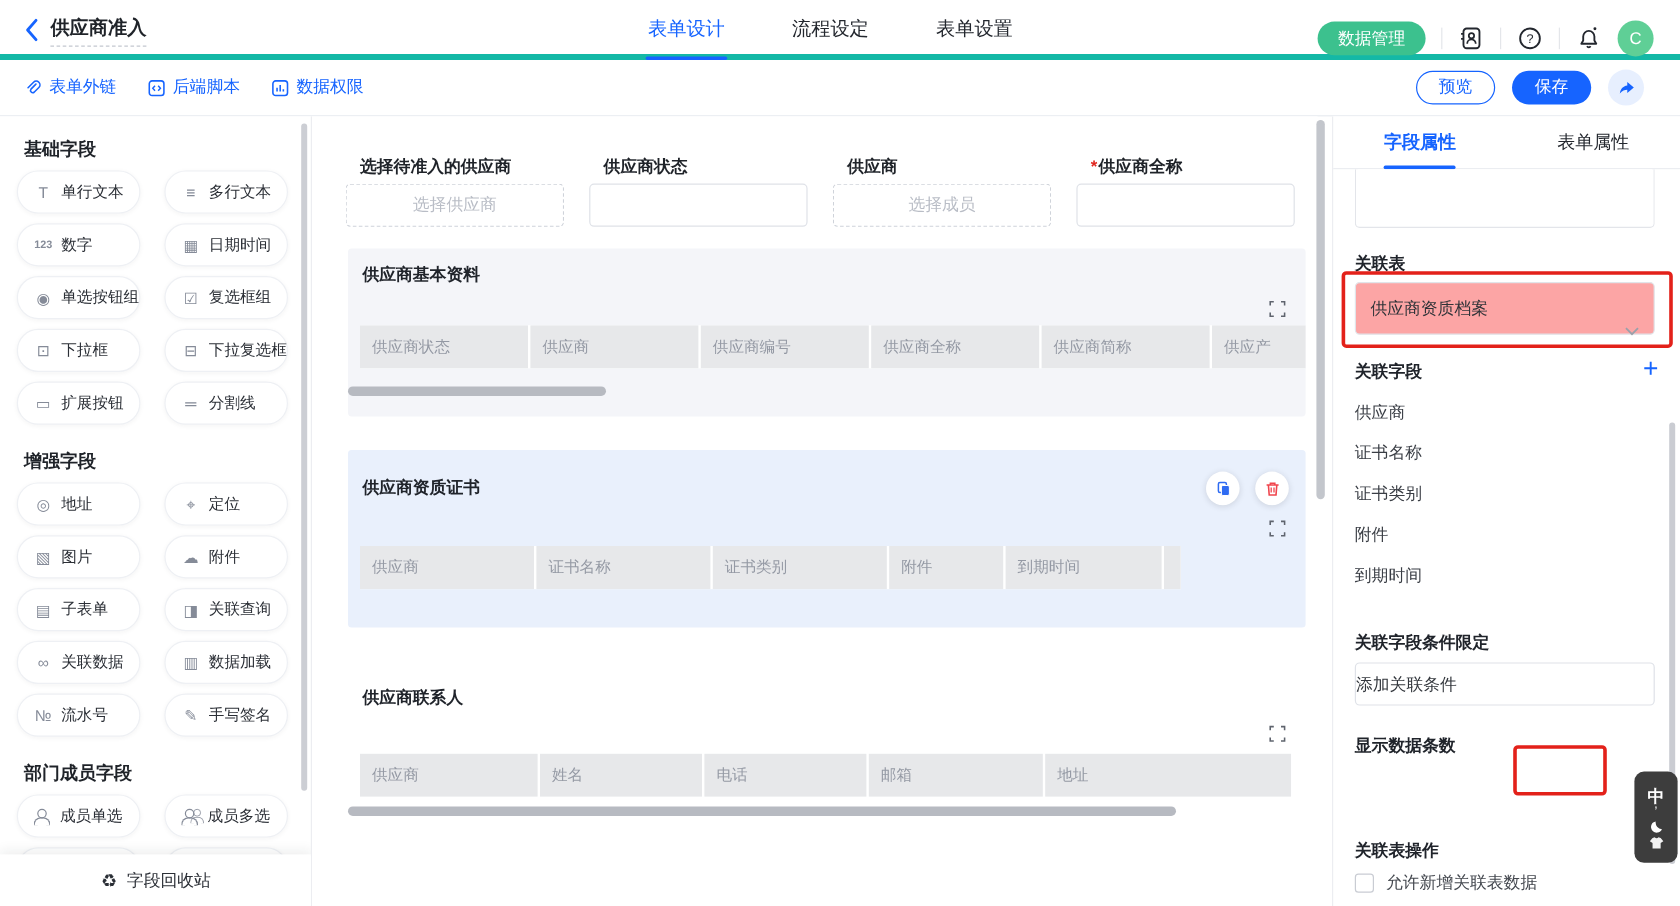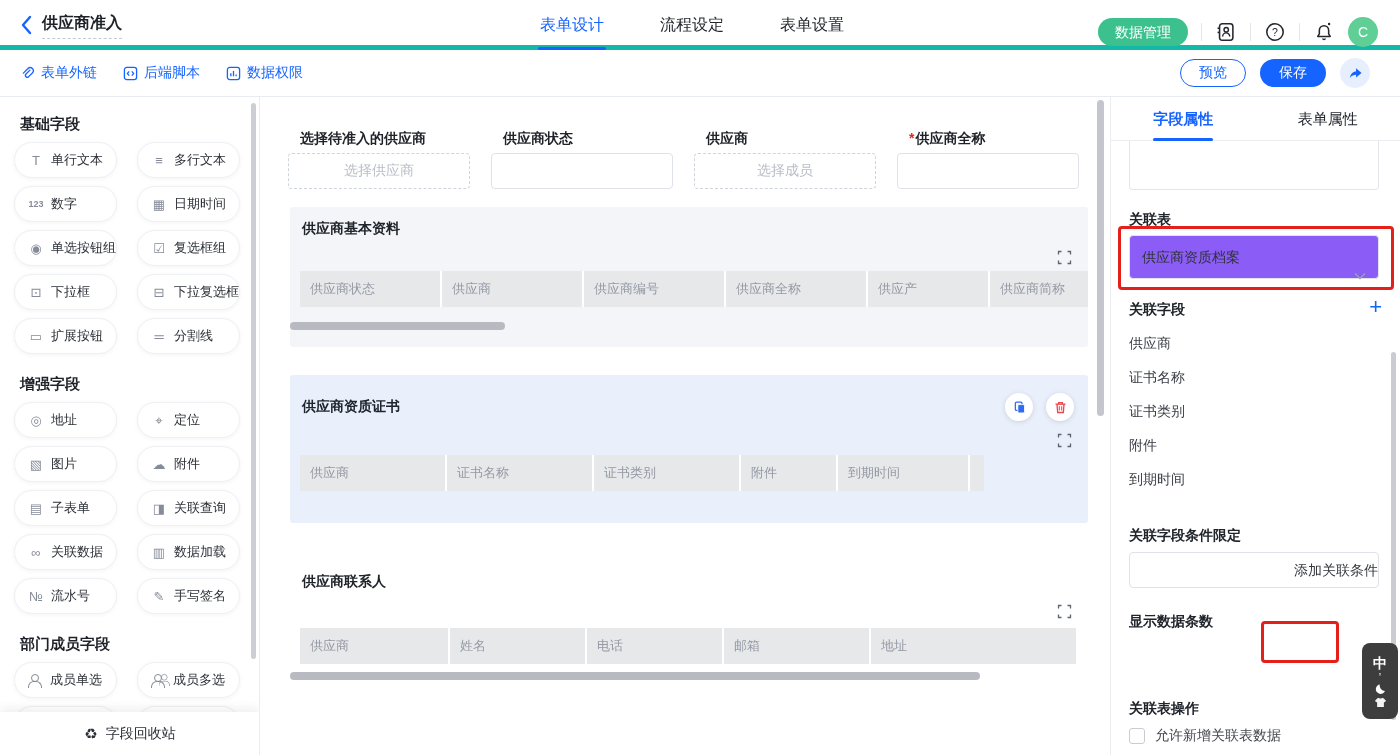--- a/index.html
+++ b/index.html
@@ -63,25 +63,25 @@
   .canvas-vscroll{position:absolute;left:1097px;top:100px;width:7px;height:316px;border-radius:4px;background:#c3c6cc;z-index:8;cursor:pointer}
 
   
   .panel{position:absolute;left:1110px;top:97px;width:290px;height:658px;background:#fff;border-left:1px solid #ecedf1}
   .ptabs{position:absolute;left:0;top:0;width:100%;height:44px;display:flex;border-bottom:1px solid #ebedf1}
   .ptab{flex:1;text-align:center;line-height:43px;font-size:15px;color:#23272e;position:relative;cursor:pointer}
   .ptab.active{color:#1664FF;font-weight:bold}
   .ptab.active::after{content:"";position:absolute;left:50%;margin-left:-30px;bottom:-1px;width:60px;height:3px;background:#1664FF;border-radius:2px}
   .cutbox{position:absolute;left:18px;top:44px;width:250px;height:49px;background:#fff;border:1px solid #e3e5ea;border-top:none;border-radius:0 0 4px 4px}
   .plabel{position:absolute;left:18px;font-size:14px;font-weight:bold;color:#20242b;white-space:nowrap}
-  .pselect{position:absolute;left:18px;top:138px;width:250px;height:44px;border:1px solid #e1e4e9;border-radius:4px;padding-left:12px;line-height:42px;font-size:14px;color:#2f3338;cursor:pointer;background:#8b5cf6}
+  .pselect{position:absolute;left:18px;top:138px;width:250px;height:44px;border:1px solid #e1e4e9;border-radius:4px;padding-left:12px;line-height:42px;font-size:14px;color:#2f3338;cursor:pointer;background:#fca5a5}
   .pselect .chev{position:absolute;right:12px;top:18px}
   .plus{position:absolute;right:18px;top:199px;font-size:22px;font-weight:300;color:#1664FF;line-height:22px;cursor:pointer}
   .pitem{position:absolute;left:18px;height:20px;font-size:14px;color:#3a3e45;cursor:pointer;white-space:nowrap}
-  .pbtn{position:absolute;left:18px;top:455px;width:250px;height:36px;border:1px solid #dfe2e8;border-radius:4px;background:#fff;text-align:right;line-height:34px;font-size:14px;color:#33373d;cursor:pointer}
+  .pbtn{position:absolute;left:18px;top:455px;width:250px;height:36px;border:1px solid #dfe2e8;border-radius:4px;background:#fff;text-align:left;line-height:34px;font-size:14px;color:#33373d;cursor:pointer}
   .radio-row{position:absolute;left:0;top:541px;width:100%;height:20px}
   .radio{position:absolute;display:flex;align-items:center;gap:8px;font-size:14px;color:#43474e;cursor:pointer}
   .rdot{width:16px;height:16px;border-radius:50%;border:1.5px solid #c8ccd4;background:#fff;flex:none}
   .rdot.on{border:none;background:#1664FF;position:relative}
   .rdot.on::after{content:"";position:absolute;left:4px;top:4px;width:8px;height:8px;border-radius:50%;border:2.2px solid #fff}
   .radio.sel{color:#1664FF}
   .chk-row{position:absolute;left:18px;top:630px;display:flex;align-items:center;gap:10px;font-size:14px;color:#43474e;cursor:pointer}
   .chk{width:16px;height:16px;border:1.5px solid #c9ccd3;border-radius:3px;background:#fff;flex:none}
   .redbox{position:absolute;border:3px solid #E3211A;border-radius:4px;z-index:9;pointer-events:none}
   .panel-vscroll{position:absolute;right:4px;top:255px;width:5px;height:368px;border-radius:3px;background:#caccd2;cursor:pointer}
@@ -320,22 +320,22 @@
               <path d="M13.5 10.5 V13.5 H10.5"></path>
               <path d="M4.5 13.5 H1.5 V10.5"></path>
             </g>
           </svg>
       </div>
       <div class="thead" style="top:64px;width:788px">
         <div class="th" style="width:140px">供应商状态</div>
         <div class="th" style="width:140px">供应商</div>
         <div class="th" style="width:140px">供应商编号</div>
         <div class="th" style="width:140px">供应商全称</div>
+        <div class="th" style="width:140px">供应商简称</div>
         <div class="th" style="width:120px">供应产</div>
-        <div class="th" style="width:140px">供应商简称</div>
       </div>
       <div class="hscroll" style="left:0;top:115px;width:215px"></div>
     </div>
 
     <div class="csec" style="top:278px;height:148px;background:#E9F0FC">
       <div class="csec-title" style="top:23px">供应商资质证书</div>
       <div class="cbtn" style="left:715px;top:18px">
         <svg width="15" height="15" viewBox="0 0 18 18">
           <rect x="4" y="2.5" width="8" height="10" rx="1.5" fill="#fff" stroke="#2e6bf2" stroke-width="1.5"></rect>
           <rect x="7" y="5.5" width="8" height="10" rx="1.5" fill="#2e6bf2" stroke="#fff" stroke-width="1"></rect>

